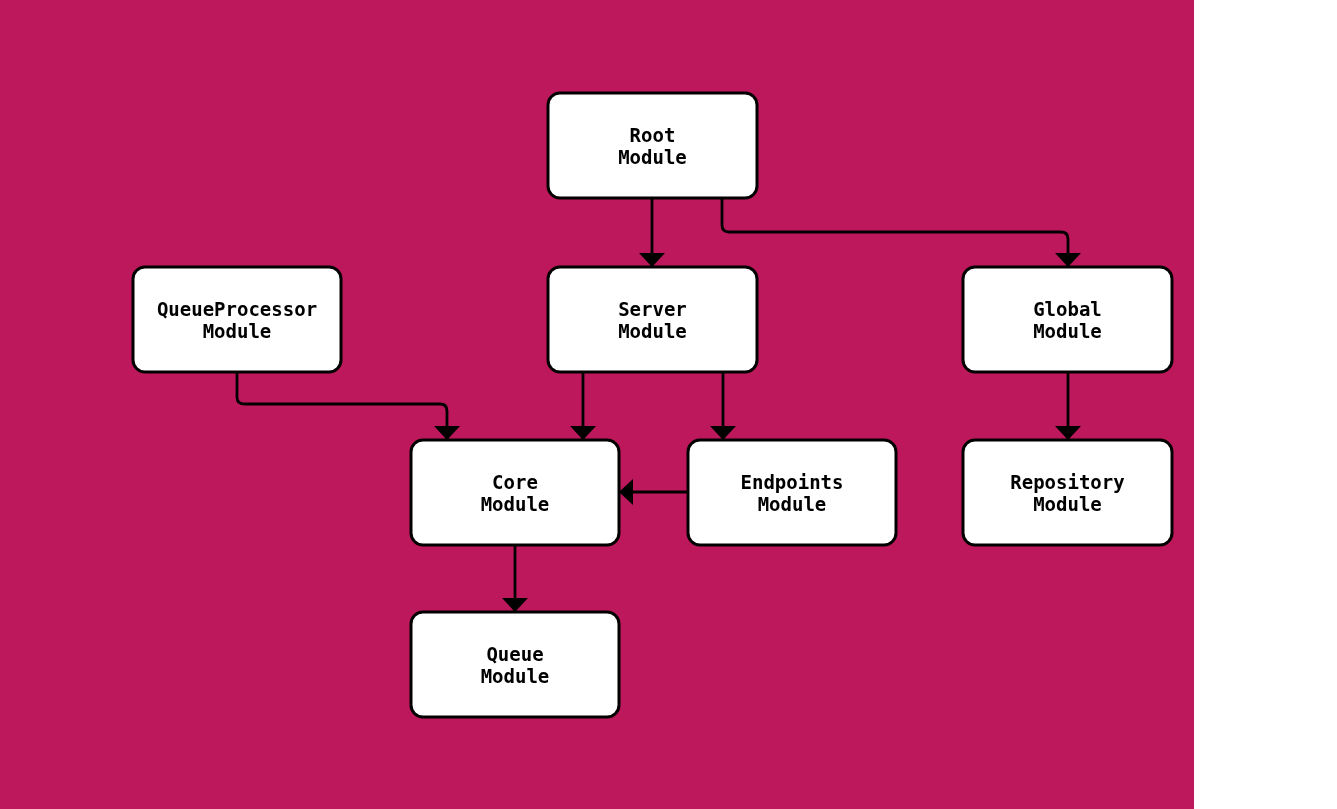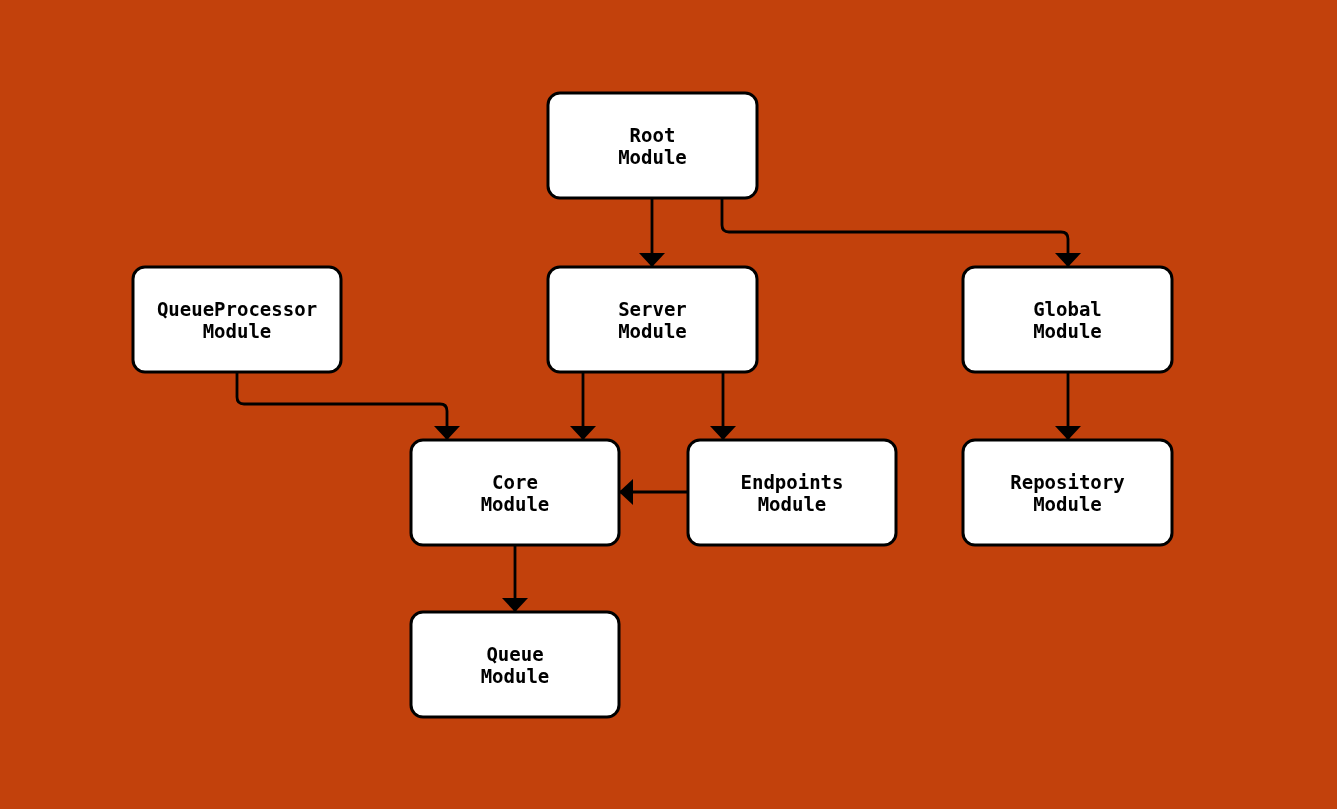--- a/index.html
+++ b/index.html
@@ -2,23 +2,23 @@
 <html><head>
 <meta charset="utf-8">
 <style>
   html, body {
     margin: 0;
     padding: 0;
     background: #ffffff;
   }
   .canvas-wrap {
     position: relative;
-    width: 1337px;
+    width: 1194px;
     height: 809px;
-    background: #c2410c;
+    background: #be185d;
     overflow: hidden;
   }
   svg {
     display: block;
   }
   .node-box {
     fill: #ffffff;
     stroke: #000000;
     stroke-width: 3;
   }

